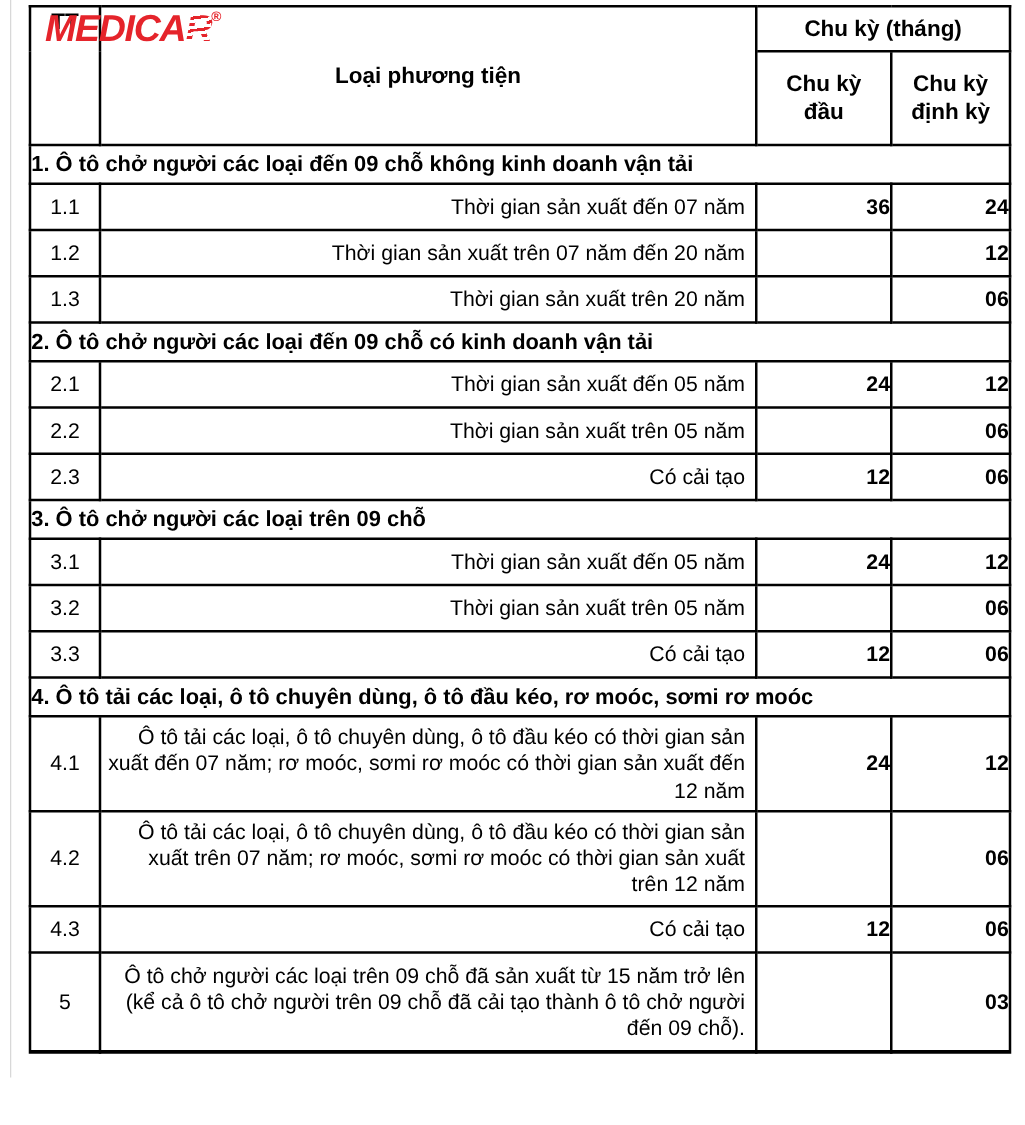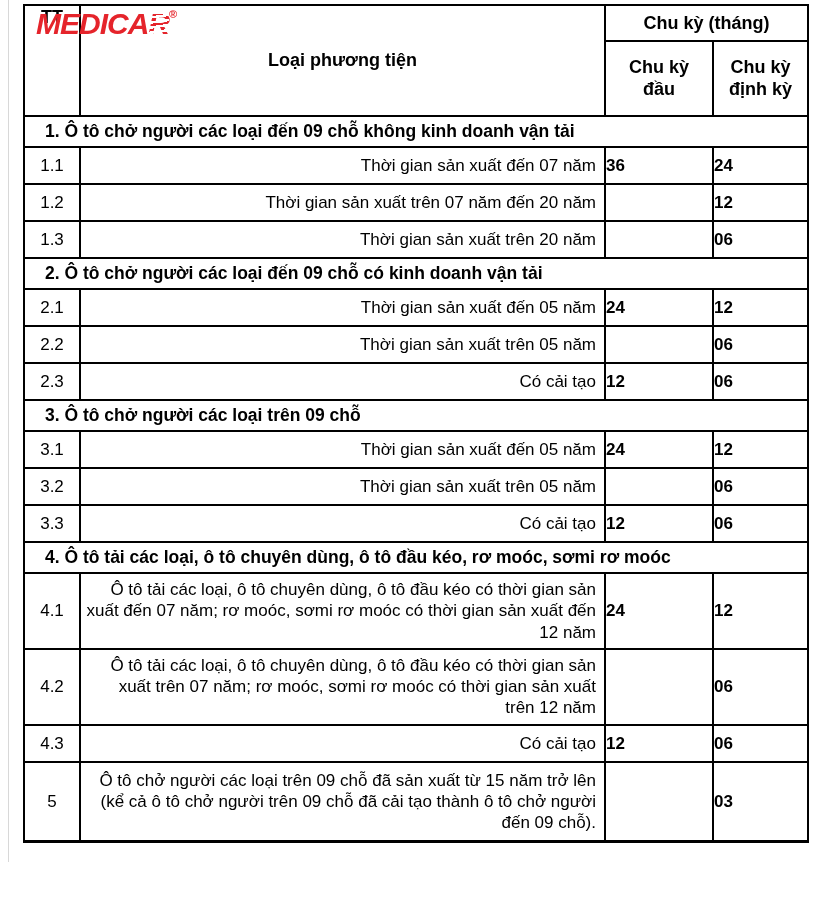--- a/index.html
+++ b/index.html
@@ -86,32 +86,32 @@
     display: block;
     font-weight: bold;
     font-size: 18px;
     text-align: center;
   }
   th.sub-head { padding: 15px 14px; line-height: 1.2; text-align: center; }
 
   td.section-cell {
     font-weight: bold;
     text-align: left;
-    padding: 3px 20px;
+    padding: 3px 0;
     height: 31px;
     font-size: 17.5px;
   }
   tr.data-row { height: 37px; }
   td.no-cell { text-align: center; }
   td.desc-cell {
     text-align: right;
     padding: 5px 8px 5px 4px;
   }
   td.num-cell {
-    text-align: left;
+    text-align: right;
     font-weight: bold;
   }
   tr.final-row td.desc-cell { font-weight: normal; }
   tr.final-row { height: 80px; }
 
   
   .note {
     position: absolute;
     left: 15px; top: 868px;
     font-style: italic;

